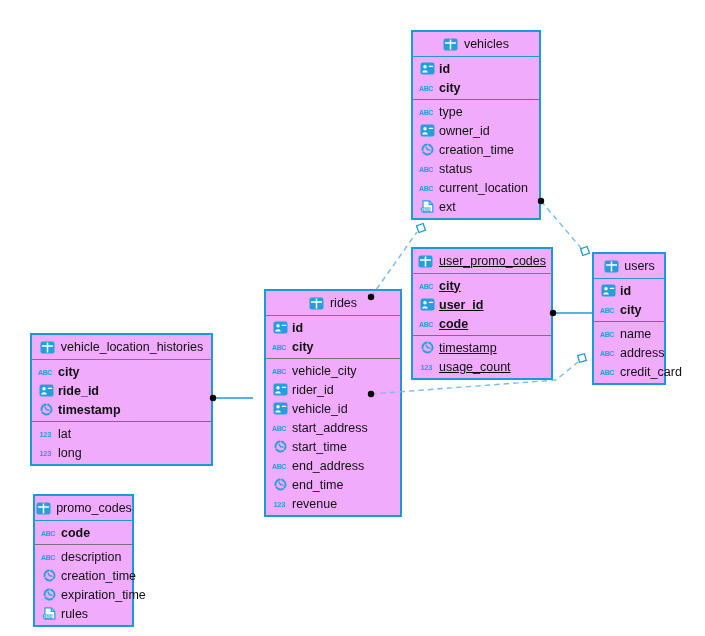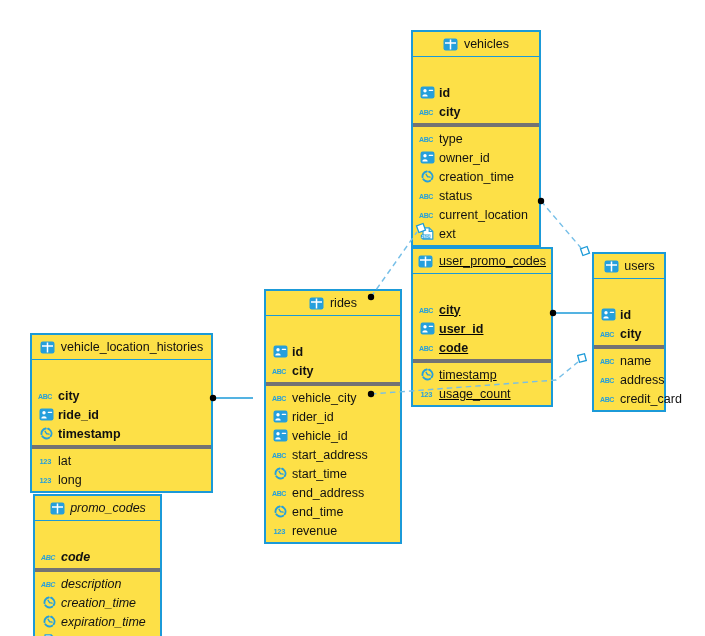--- a/index.html
+++ b/index.html
@@ -4,30 +4,30 @@
 <style>
   html,body{margin:0;padding:0;}
   body{
     width:705px;height:636px;position:relative;overflow:hidden;
     background:#ffffff;
     font-family:"Liberation Sans", sans-serif;
   }
   #stage{position:absolute;inset:0;}
   #wires{position:absolute;inset:0;width:705px;height:636px;z-index:3;pointer-events:none;}
   .tbox{
-    position:absolute;background:#fde047;border:2px solid #1b9ad8;
+    position:absolute;background:#f0abfc;border:2px solid #1b9ad8;
     box-sizing:border-box;z-index:2;
   }
   .thead{
     display:flex;align-items:center;justify-content:center;gap:5px;
     height:24px;border-bottom:1px solid #1b9ad8;
     font-size:12.5px;color:#111;white-space:nowrap;
   }
   .sec{padding:2px 0;}
-  .sec.keys{border-bottom:4px solid #737373;margin-top:24px;}
+  .sec.keys{border-bottom:1px solid #737373;}
   .row{
     display:flex;align-items:center;gap:4px;padding:0 6px;height:19px;
     font-size:12.5px;color:#111;white-space:nowrap;
   }
   .row.key .lbl{font-weight:700;}
   .icon{width:16px;display:flex;align-items:center;justify-content:center;flex-shrink:0;}
   .icon svg{display:block;}
 </style>
 </head>
 <body>
@@ -417,21 +417,21 @@
         <div class="row">
     <span class="icon">
             <svg width="15" height="13" viewBox="0 0 15 13">
       <text x="0.5" y="9.5" font-family="Liberation Sans, sans-serif" font-size="7.5" font-weight="bold" fill="#259fdc" letter-spacing="-0.3">123</text>
     </svg>
           </span>
     <span class="lbl">long</span>
   </div>
       </div>
     </div>
-    <div class="tbox" style="left: 33px; top: 494px; width: 129px; font-style: italic;">
+    <div class="tbox" style="left: 33px; top: 494px; width: 101px;">
       <div class="thead">
       <span class="icon">
           <svg width="15" height="13" viewBox="0 0 15 13">
       <rect x="0.5" y="0.5" width="14" height="12" rx="2.2" fill="#259fdc"></rect>
       <path d="M2,5.1 H13 M7.5,1.5 V11.5" stroke="#fff" stroke-width="1.5" fill="none"></path>
       <path d="M2,8.4 H13" stroke="#fff" stroke-width="1.1" fill="none" opacity="0"></path>
     </svg>
         </span>
       <span>promo_codes</span>
     </div>

